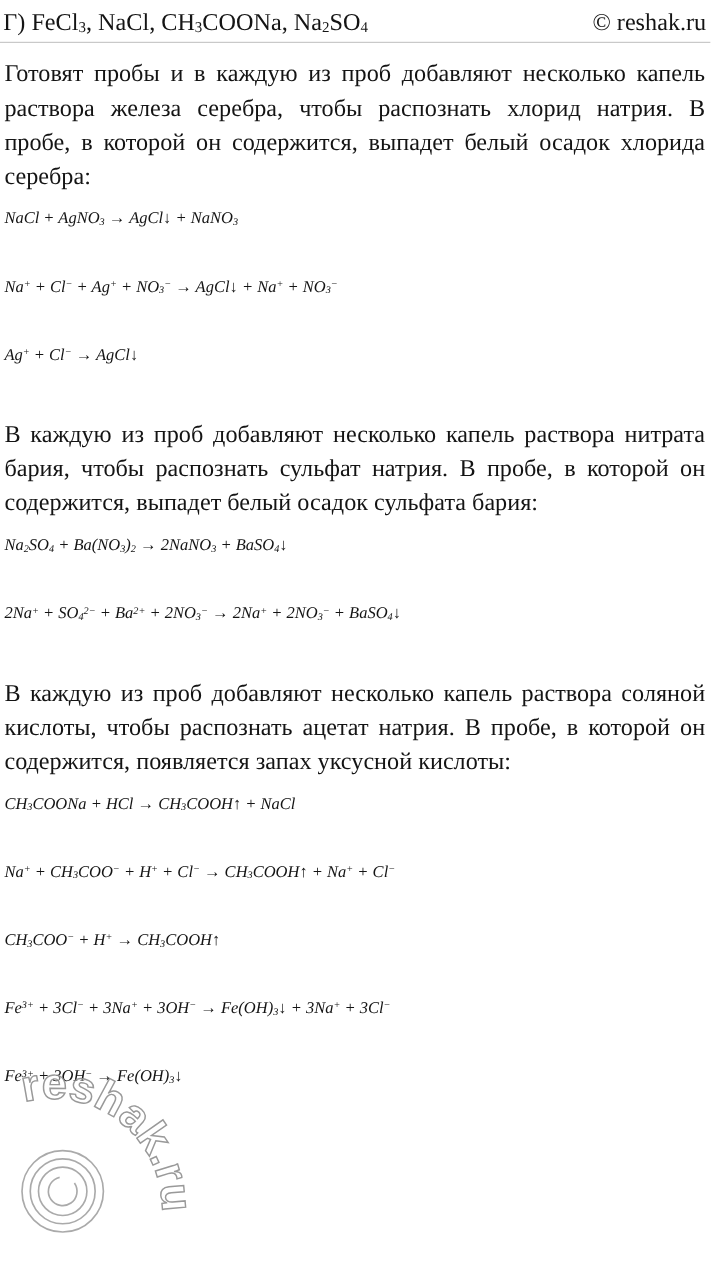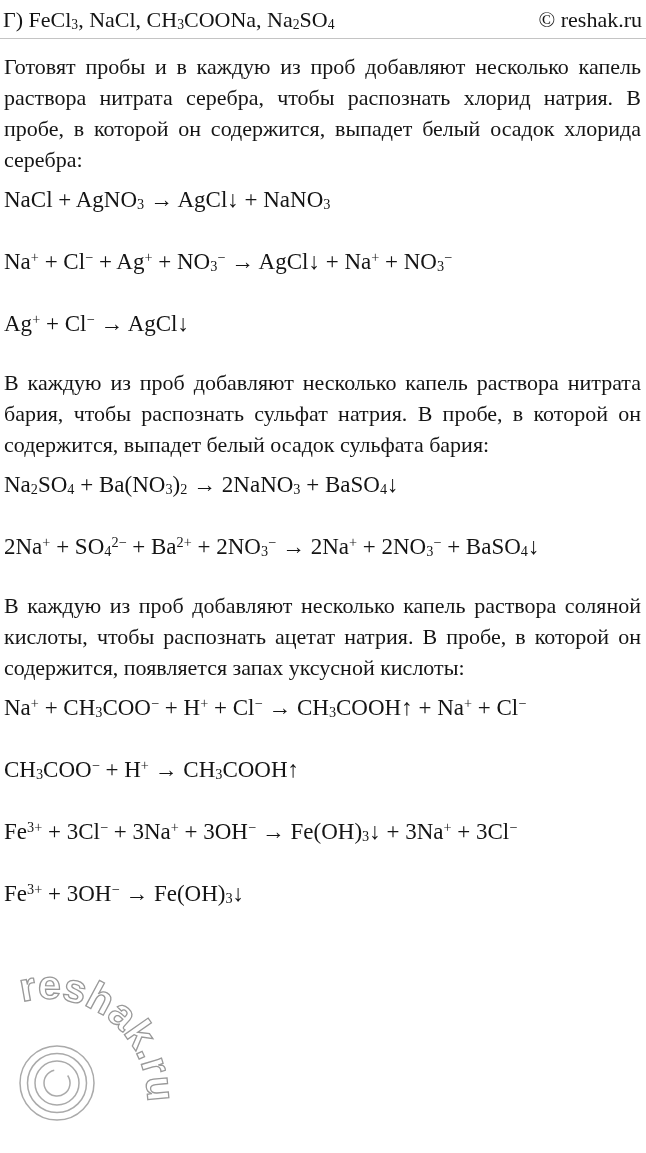--- a/index.html
+++ b/index.html
@@ -31,25 +31,26 @@
   }
   .content{padding:0 5px 0 4px;}
   .content > :first-child{margin-top:12px;}
   .content p{
     margin:0;
     font-size:22px;line-height:31px;
     text-align:justify;
   }
   .eq{
     margin:9px 0 0 0;
-    font-size:23px;line-height:31px;
+    font-size:15px;line-height:31px;
     white-space:nowrap;
+    font-style:italic;
   }
   .eq + .eq{margin-top:31px;}
-  .eq + p{margin-top:28px;}
+  .eq + p{margin-top:40px;}
   sub,sup{line-height:0;font-size:0.62em;}
   sub{vertical-align:-0.17em;}
   sup{vertical-align:0.46em;}
   .watermark{
     position:absolute;left:0;top:958px;
     width:235px;height:195px;
     z-index:3;pointer-events:none;
   }
   .wm-ring{fill:none;stroke:var(--watermark);stroke-width:1.5;opacity:0.75;}
   .wm-text{
@@ -63,28 +64,29 @@
 </head>
 <body>
 
 <div class="page">
   <header class="hdr">
     <span>Г) FeCl<sub>3</sub>, NaCl, CH<sub>3</sub>COONa, Na<sub>2</sub>SO<sub>4</sub></span>
     <span>© reshak.ru</span>
   </header>
   <hr class="rule">
   <main class="content">
-      <p>Готовят пробы и в каждую из проб добавляют несколько капель раствора нитрата серебра, чтобы распознать хлорид натрия. В пробе, в которой он содержится, выпадет белый осадок хлорида серебра:</p>
+      <p>Готовят пробы и в каждую из проб добавляют несколько капель раствора железа серебра, чтобы распознать хлорид натрия. В пробе, в которой он содержится, выпадет белый осадок хлорида серебра:</p>
       <div class="eq">NaCl + AgNO<sub>3</sub> → AgCl↓ + NaNO<sub>3</sub></div>
       <div class="eq">Na<sup>+</sup> + Cl<sup>−</sup> + Ag<sup>+</sup> + NO<sub>3</sub><sup>−</sup> → AgCl↓ + Na<sup>+</sup> + NO<sub>3</sub><sup>−</sup></div>
       <div class="eq">Ag<sup>+</sup> + Cl<sup>−</sup> → AgCl↓</div>
       <p>В каждую из проб добавляют несколько капель раствора нитрата бария, чтобы распознать сульфат натрия. В пробе, в которой он содержится, выпадет белый осадок сульфата бария:</p>
       <div class="eq">Na<sub>2</sub>SO<sub>4</sub> + Ba(NO<sub>3</sub>)<sub>2</sub> → 2NaNO<sub>3</sub> + BaSO<sub>4</sub>↓</div>
       <div class="eq">2Na<sup>+</sup> + SO<sub>4</sub><sup>2−</sup> + Ba<sup>2+</sup> + 2NO<sub>3</sub><sup>−</sup> → 2Na<sup>+</sup> + 2NO<sub>3</sub><sup>−</sup> + BaSO<sub>4</sub>↓</div>
       <p>В каждую из проб добавляют несколько капель раствора соляной кислоты, чтобы распознать ацетат натрия. В пробе, в которой он содержится, появляется запах уксусной кислоты:</p>
+      <div class="eq">CH<sub>3</sub>COONa + HCl → CH<sub>3</sub>COOH↑ + NaCl</div>
       <div class="eq">Na<sup>+</sup> + CH<sub>3</sub>COO<sup>−</sup> + H<sup>+</sup> + Cl<sup>−</sup> → CH<sub>3</sub>COOH↑ + Na<sup>+</sup> + Cl<sup>−</sup></div>
       <div class="eq">CH<sub>3</sub>COO<sup>−</sup> + H<sup>+</sup> → CH<sub>3</sub>COOH↑</div>
       <div class="eq">Fe<sup>3+</sup> + 3Cl<sup>−</sup> + 3Na<sup>+</sup> + 3OH<sup>−</sup> → Fe(OH)<sub>3</sub>↓ + 3Na<sup>+</sup> + 3Cl<sup>−</sup></div>
       <div class="eq">Fe<sup>3+</sup> + 3OH<sup>−</sup> → Fe(OH)<sub>3</sub>↓</div>
     </main>
 </div>
 
 <svg class="watermark" viewBox="0 0 235 195" aria-hidden="true">
   <g>
     <circle class="wm-ring" cx="57" cy="125" r="37"></circle>

